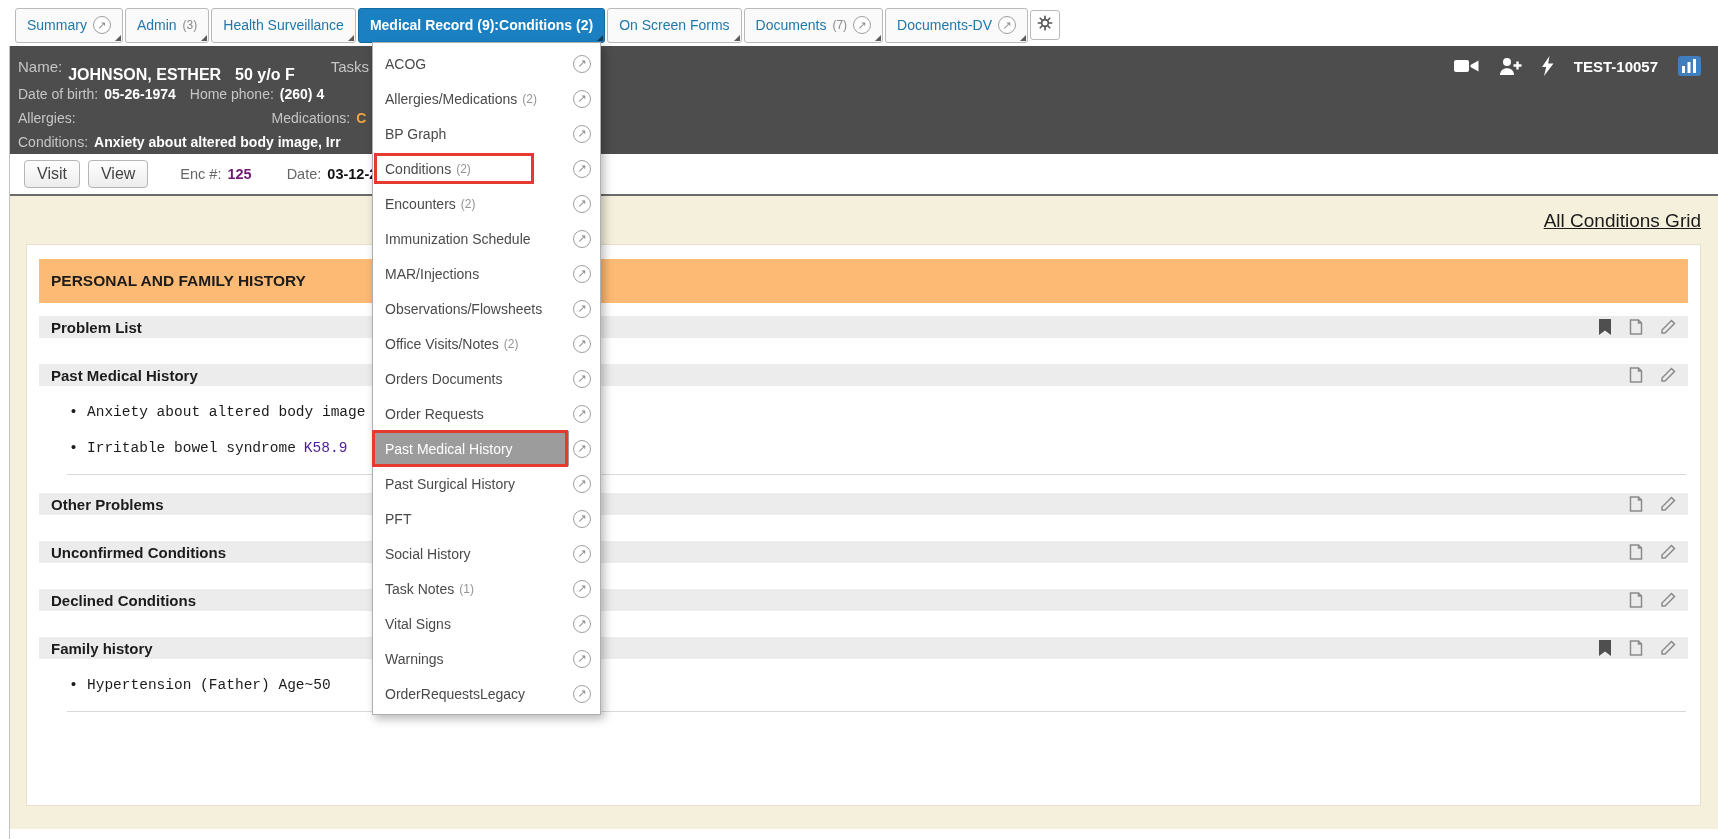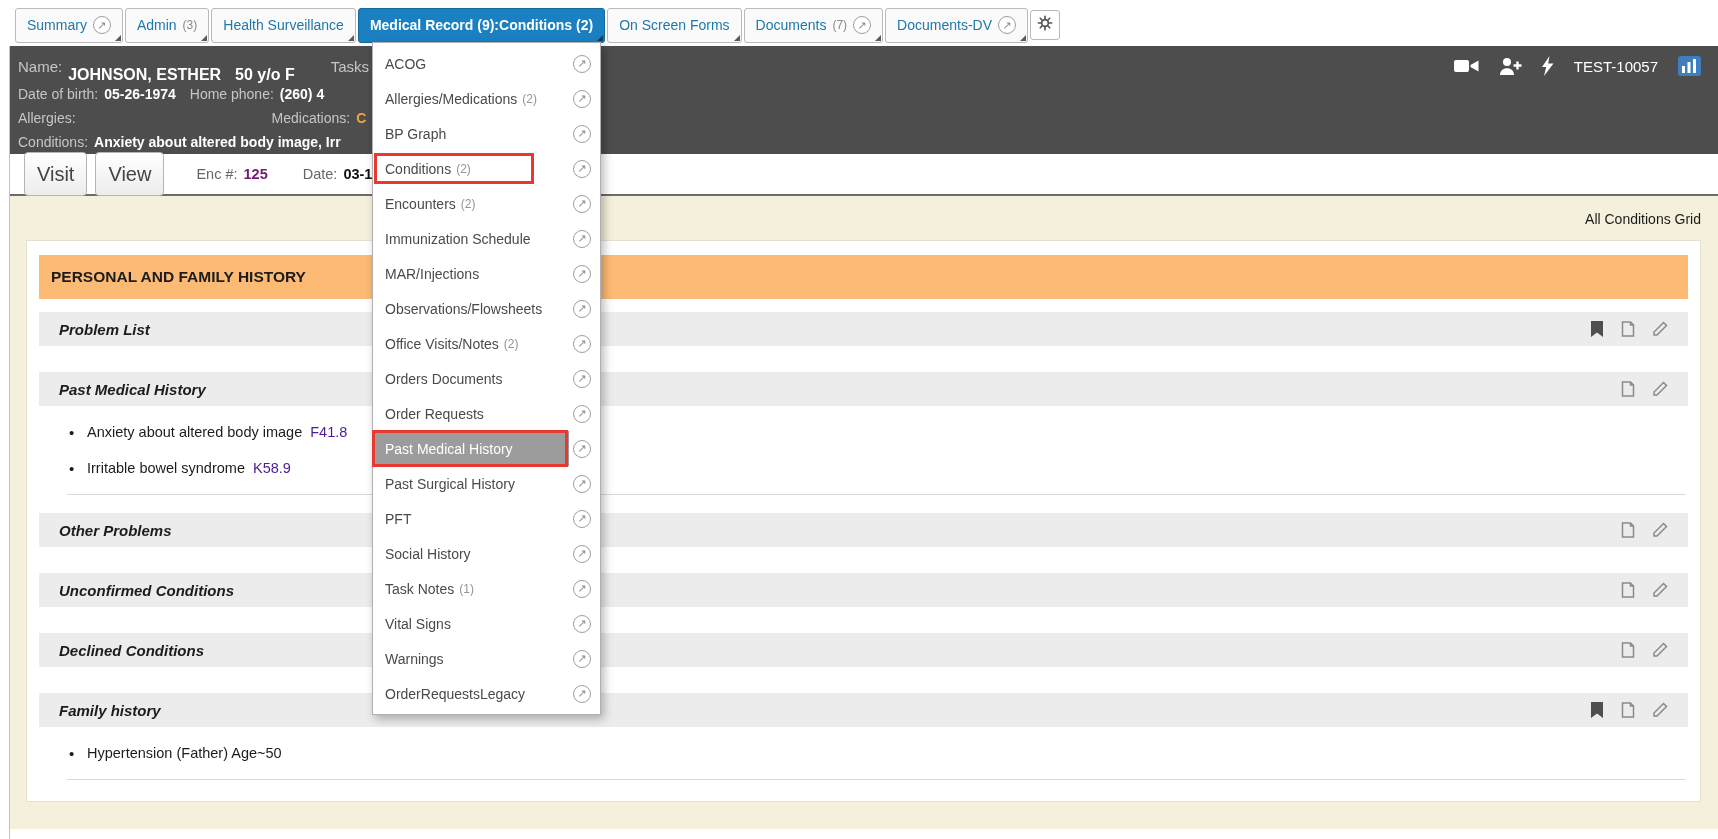--- a/index.html
+++ b/index.html
@@ -60,64 +60,64 @@
   .ph-label { color:#c6c6c6; margin-right:6px; white-space:nowrap; }
   .ph-value { color:#fff; font-weight:bold; margin-right:14px; white-space:nowrap; }
   .ph-row1 .ph-value { font-size:16px;margin-top:17px; }
   .ph-age { margin-right:36px; }
   .ph-meds-label { margin-left:190px; }
   .ph-meds-value { color:#efa53f; font-weight:bold; }
   .ph-right {
     margin-left:auto; display:flex; align-items:center; gap:20px; padding-right:17px;
   }
   .ph-right svg { display:block; }
-  .ph-account { color:#fff; font-weight:normal; font-size:15px; }
+  .ph-account { color:#fff; font-weight:bold; font-size:15px; }
 
   
   .encounter-bar {
     position:absolute; top:154px; left:10px; right:0; height:42px;
     background:#fff; border-bottom:2px solid #6b6b6b;
     display:flex; align-items:center; padding-left:14px;
     font-size:14.5px; color:#666;
   }
   .btn {
-    height:44px; padding:0 12px; border:1px solid #b5b5b5; border-radius:4px;
-    background:linear-gradient(#ffffff,#ececec); color:#444; font-size:20px;
+    height:28px; padding:0 12px; border:1px solid #b5b5b5; border-radius:4px;
+    background:linear-gradient(#ffffff,#ececec); color:#444; font-size:16px;
     margin-right:8px; font-family:"Liberation Sans", sans-serif; cursor:pointer;
   }
   .enc-label { margin-left:24px; margin-right:6px; }
   .enc-value { color:#701a75; font-weight:bold; margin-right:22px; }
   .date-label { margin-right:6px;padding-left:13px; }
   .date-value { color:#111; font-weight:bold; }
 
   
   .content {
     position:absolute; top:196px; left:10px; right:0; bottom:10px;
     background:#f5f0dc; padding:14px 17px 0 16px;
   }
   .grid-link-row { text-align:right; margin-bottom:12px; }
-  .grid-link { color:#1b1b1b; font-size:14px; cursor:pointer; }
+  .grid-link { color:#1b1b1b; font-size:19px; text-decoration:underline; cursor:pointer; }
   .panel {
     background:#fff; border:1px solid #e6e0cd; padding:14px 12px 20px; height:562px;
   }
   .panel-header {
     background:#fdba74; height:44px; display:flex; align-items:center;
     padding:0 12px; font-weight:bold; font-size:15.5px; color:#1c1c1c; margin-bottom:13px;
   }
   .section { margin-bottom:26px; }
   .section.has-list { margin-bottom:18px; }
   .section:last-child { margin-bottom:0; }
   .section-bar {
-    background:#ececec; height:34px; display:flex; align-items:center;
-    padding:0 20px; font-weight:bold; font-size:15px; color:#1c1c1c;font-style:italic;
+    background:#ececec; height:22px; display:flex; align-items:center;
+    padding:0 12px; font-weight:bold; font-size:15px; color:#1c1c1c;
   }
   .section-icons { margin-left:auto; display:flex; gap:16px; align-items:center; }
   .icon-btn { display:inline-flex; align-items:center; cursor:pointer; }
   .list { padding:8px 4px 0 30px; }
-  .list-item { display:flex; align-items:center; height:36px; font-size:14.5px; color:#1c1c1c; }
+  .list-item { display:flex; align-items:center; height:36px; font-size:14.5px; color:#1c1c1c;font-family:Liberation Mono, monospace; }
   .bullet { width:18px; font-size:15px; color:#1c1c1c; }
   .bullet::before { content:"\2022"; }
   .code { color:#4c1d95; margin-left:8px; }
   .list-divider { border-bottom:1px solid #d9d9d9; margin:8px 2px 0 28px; }
 
   
   .dropdown-menu {
     position:absolute; left:372px; top:42px; width:229px;
     background:#fff; border:1px solid #b0b0b0;
     box-shadow:3px 4px 9px rgba(0,0,0,0.28);

